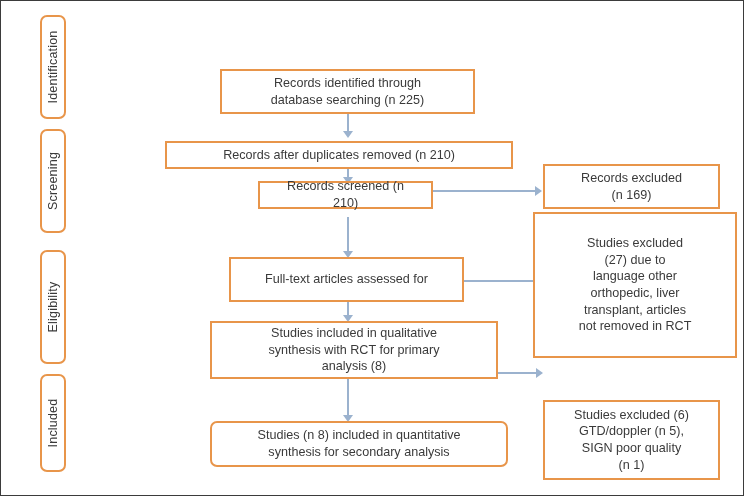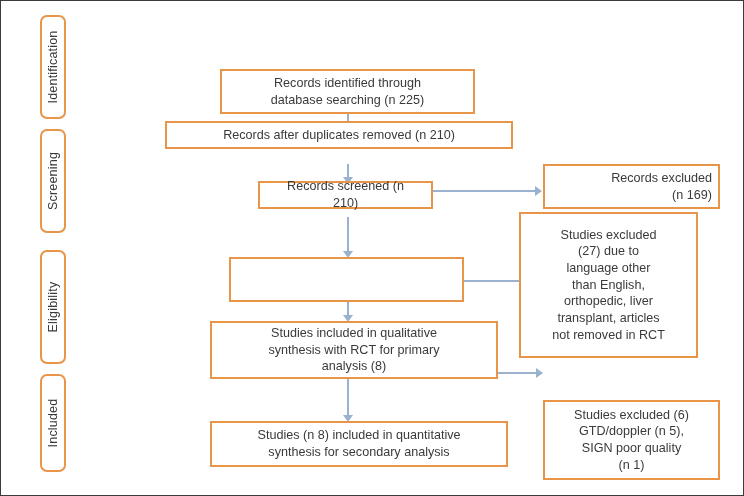--- a/index.html
+++ b/index.html
@@ -128,49 +128,49 @@
   <div class="vline" style="left:346px; top:370px; height:46px;"></div>
   <div class="arrow-down" style="left:342px; top:414px;"></div>
 
   <div class="node" style="left:219px; top:68px; width:255px; height:45px;">
     <span>
       <span>Records identified through</span>
       <span>database searching (n 225)</span>
     </span>
   </div>
 
-  <div class="node" style="left:164px; top:120px; width:348px; height:27px;">
+  <div class="node" style="left:164px; top:140px; width:348px; height:27px;">
     <span>Records after duplicates removed (n 210)</span>
   </div>
 
   <div class="node" style="left:257px; top:180px; width:175px; height:24px;">
     <span>
       <span>Records screened (n</span>
       <span>210)</span>
     </span>
   </div>
 
-  <div class="node" style="left:542px; top:163px; width:177px; height:45px;text-align:right;">
+  <div class="node" style="left:542px; top:163px; width:177px; height:45px;">
     <span>
       <span>Records excluded</span>
       <span>(n 169)</span>
     </span>
   </div>
 
   <div class="node" style="left:228px; top:256px; width:235px; height:45px;">
     <span>
+      <span>Full-text articles assessed for</span>
     </span>
   </div>
 
-  <div class="node" style="left:518px; top:211px; width:179px; height:146px;justify-content:flex-end;">
+  <div class="node" style="left:532px; top:211px; width:204px; height:146px;justify-content:flex-end;">
     <span>
       <span>Studies excluded</span>
       <span>(27) due to</span>
       <span>language other</span>
-      <span>than English,</span>
       <span>orthopedic, liver</span>
       <span>transplant, articles</span>
       <span>not removed in RCT</span>
     </span>
   </div>
 
   <div class="node" style="left:209px; top:320px; width:288px; height:58px;">
     <span>
       <span>Studies included in qualitative</span>
       <span>synthesis with RCT for primary</span>
@@ -180,20 +180,20 @@
 
   <div class="node" style="left:542px; top:363px; width:177px; height:80px;margin-top:36px;">
     <span>
       <span>Studies excluded (6)</span>
       <span>GTD/doppler (n 5),</span>
       <span>SIGN poor quality</span>
       <span>(n 1)</span>
     </span>
   </div>
 
-  <div class="node" style="left:209px; top:420px; width:298px; height:46px;">
+  <div class="node" style="left:209px; top:420px; width:298px; height:46px;border-radius:7px;">
     <span>
       <span>Studies (n 8) included in quantitative</span>
       <span>synthesis for secondary analysis</span>
     </span>
   </div>
 
 </div>
 
 </body></html>

